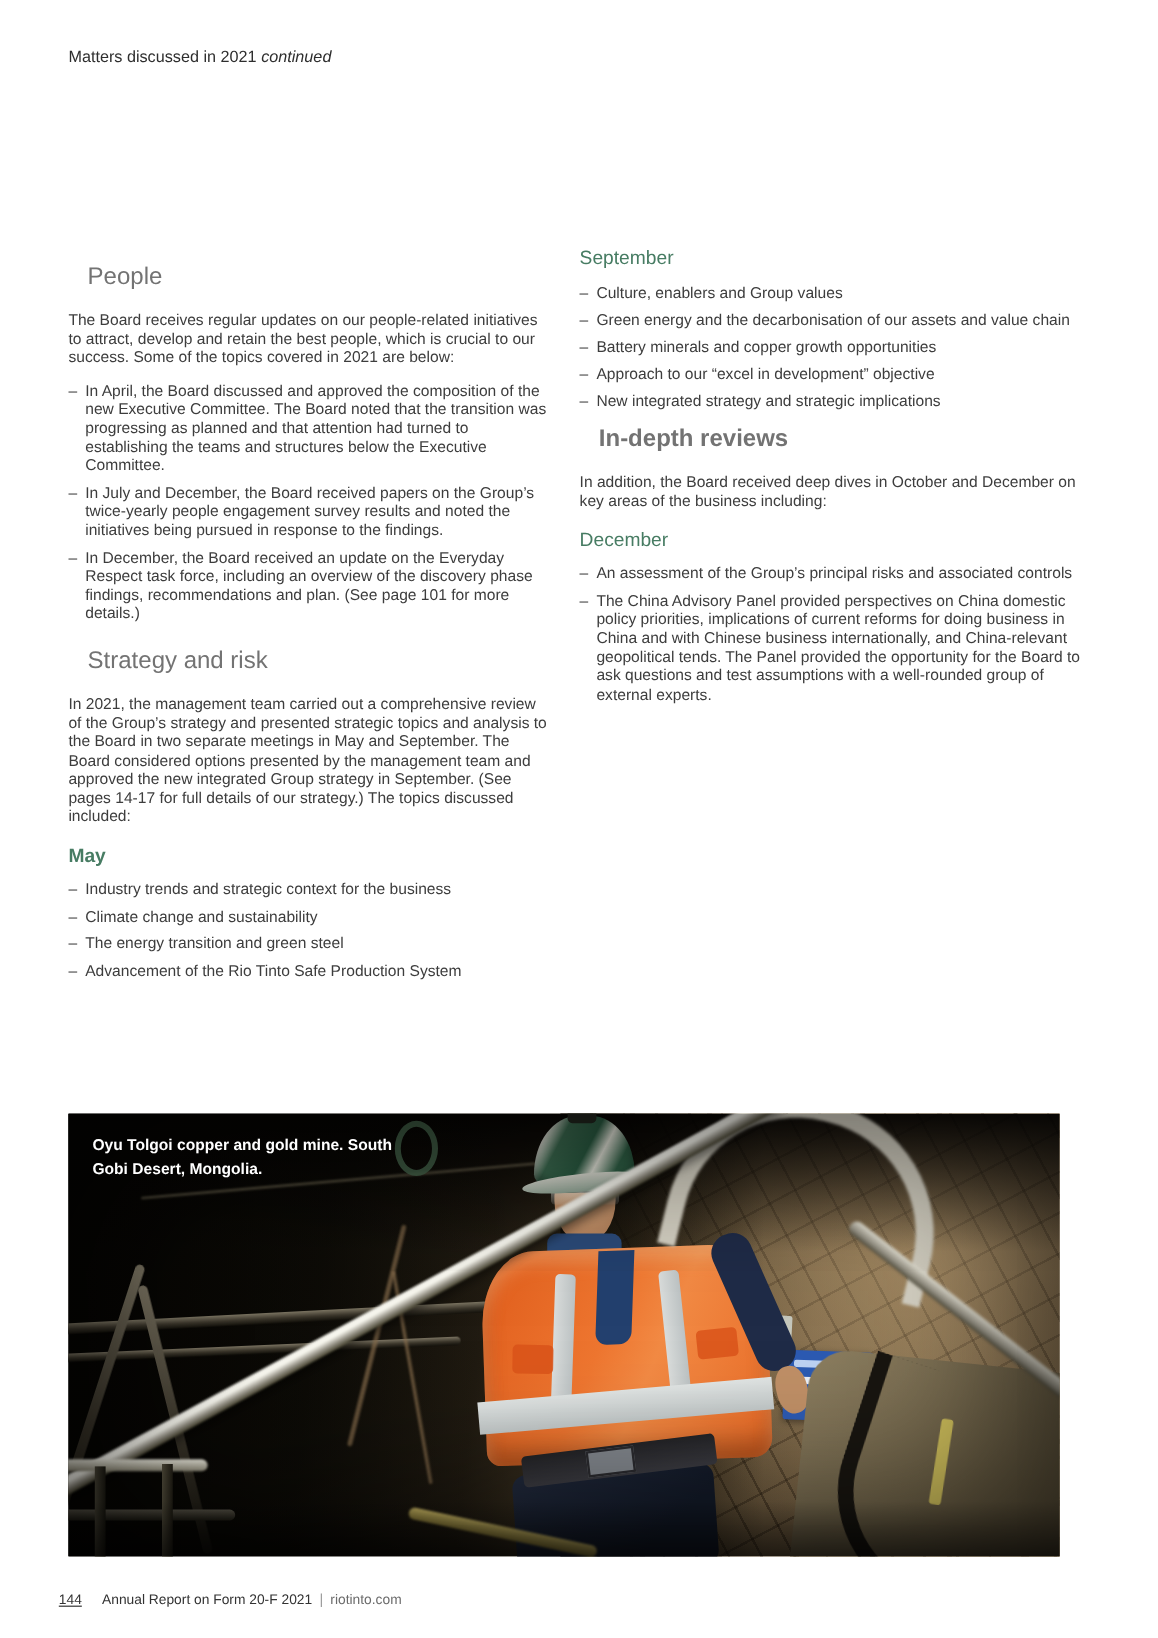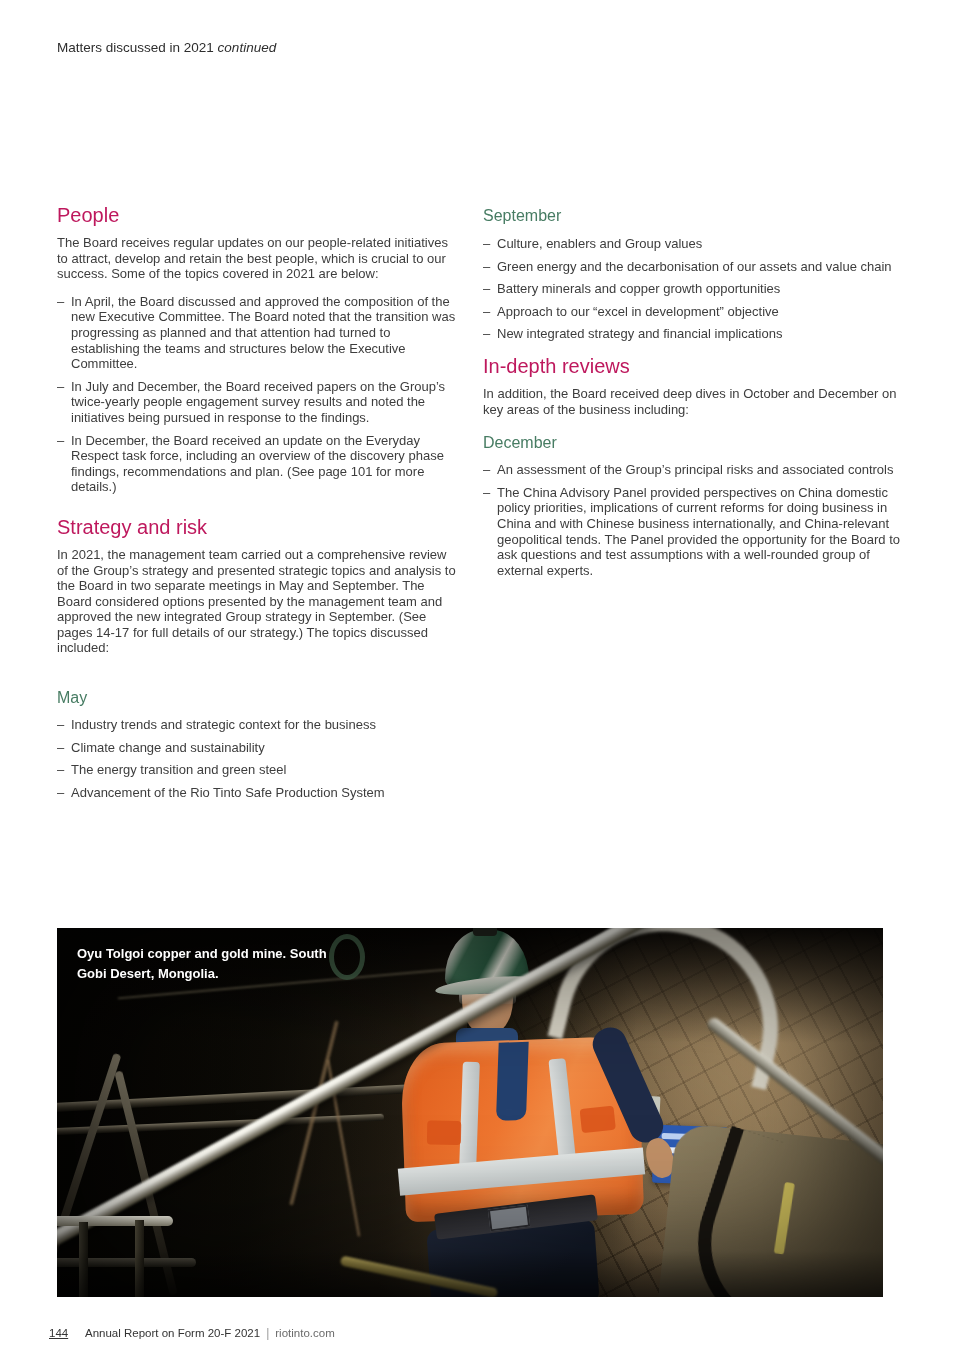--- a/index.html
+++ b/index.html
@@ -9,29 +9,29 @@
   }
   .page{position:absolute;inset:0;}
   
   .header{position:absolute;left:57px;top:40px;font-size:13.5px;color:#2e2e2e;}
   .header em{font-style:italic;color:#2e2e2e;}
   
   .columns{position:absolute;left:57px;top:203px;width:851px;display:flex;}
   .col{box-sizing:border-box;}
   .col.left{width:400px;margin-right:26px;}
   .col.right{width:425px;padding-top:3px;}
-  h2{font-size:20px;line-height:24px;font-weight:400;color:#be185d;margin:0;}
+  h2{font-size:20px;line-height:24px;font-weight:400;color:#737373;margin:16px;}
   h3{font-size:16px;line-height:20px;font-weight:400;color:#477c63;margin:0;}
   p{font-size:13px;line-height:15.6px;margin:8px 0 0 0;}
   ul{list-style:none;margin:0;padding:0;font-size:13px;line-height:15.6px;}
   li{position:relative;padding-left:14px;margin-bottom:7px;}
   li::before{content:"–";position:absolute;left:0;top:0;color:#3d3d3d;}
   .mt12{margin-top:12px;}.mt9{margin-top:9px;}.mt10{margin-top:10px;}
-  .h2gap{margin-top:20px;}.h2gap-r{margin-top:12px;}
-  .h3gap{margin-top:32px;}.h3gap-r{margin-top:18px;}.h3gap-r2{margin-top:16px;}
+  .h2gap{margin-top:20px;}.h2gap-r{margin-top:12px;font-weight:bold;}
+  .h3gap{margin-top:16px;font-weight:bold;}.h3gap-r{margin-top:18px;}.h3gap-r2{margin-top:16px;}
   
   .footer{position:absolute;left:49px;top:1326px;font-size:11.5px;color:#333333;display:flex;align-items:baseline;}
   .footer .pagenum{width:36px;text-decoration:underline;}
   .footer .sep{color:#9a9a9a;margin:0 6px;font-size:12px;}
   .footer .site{color:#6b6b6b;}
   
   .photo{
     position:absolute;left:57px;top:928px;width:826px;height:369px;overflow:hidden;
     background:linear-gradient(97deg,#0a0906 0%,#12100a 26%,#221c12 42%,#473b27 58%,#6e5b40 74%,#7d6a4e 90%,#6b5a41 100%);
   }
@@ -155,21 +155,21 @@
       </ul>
     </div>
 
     <div class="col right">
       <h3>September</h3>
       <ul class="mt10">
         <li>Culture, enablers and Group values</li>
         <li>Green energy and the decarbonisation of our assets and value chain</li>
         <li>Battery minerals and copper growth opportunities</li>
         <li>Approach to our “excel in development” objective</li>
-        <li>New integrated strategy and financial implications</li>
+        <li>New integrated strategy and strategic implications</li>
       </ul>
       <h2 class="h2gap-r">In-depth reviews</h2>
       <p>In addition, the Board received deep dives in October and December on key areas of the business including:</p>
       <h3 class="h3gap-r2">December</h3>
       <ul class="mt9">
         <li>An assessment of the Group’s principal risks and associated controls</li>
         <li>The China Advisory Panel provided perspectives on China domestic policy priorities, implications of current reforms for doing business in China and with Chinese business internationally, and China-relevant geopolitical tends. The Panel provided the opportunity for the Board to ask questions and test assumptions with a well-rounded group of external experts.</li>
       </ul>
     </div>
 

